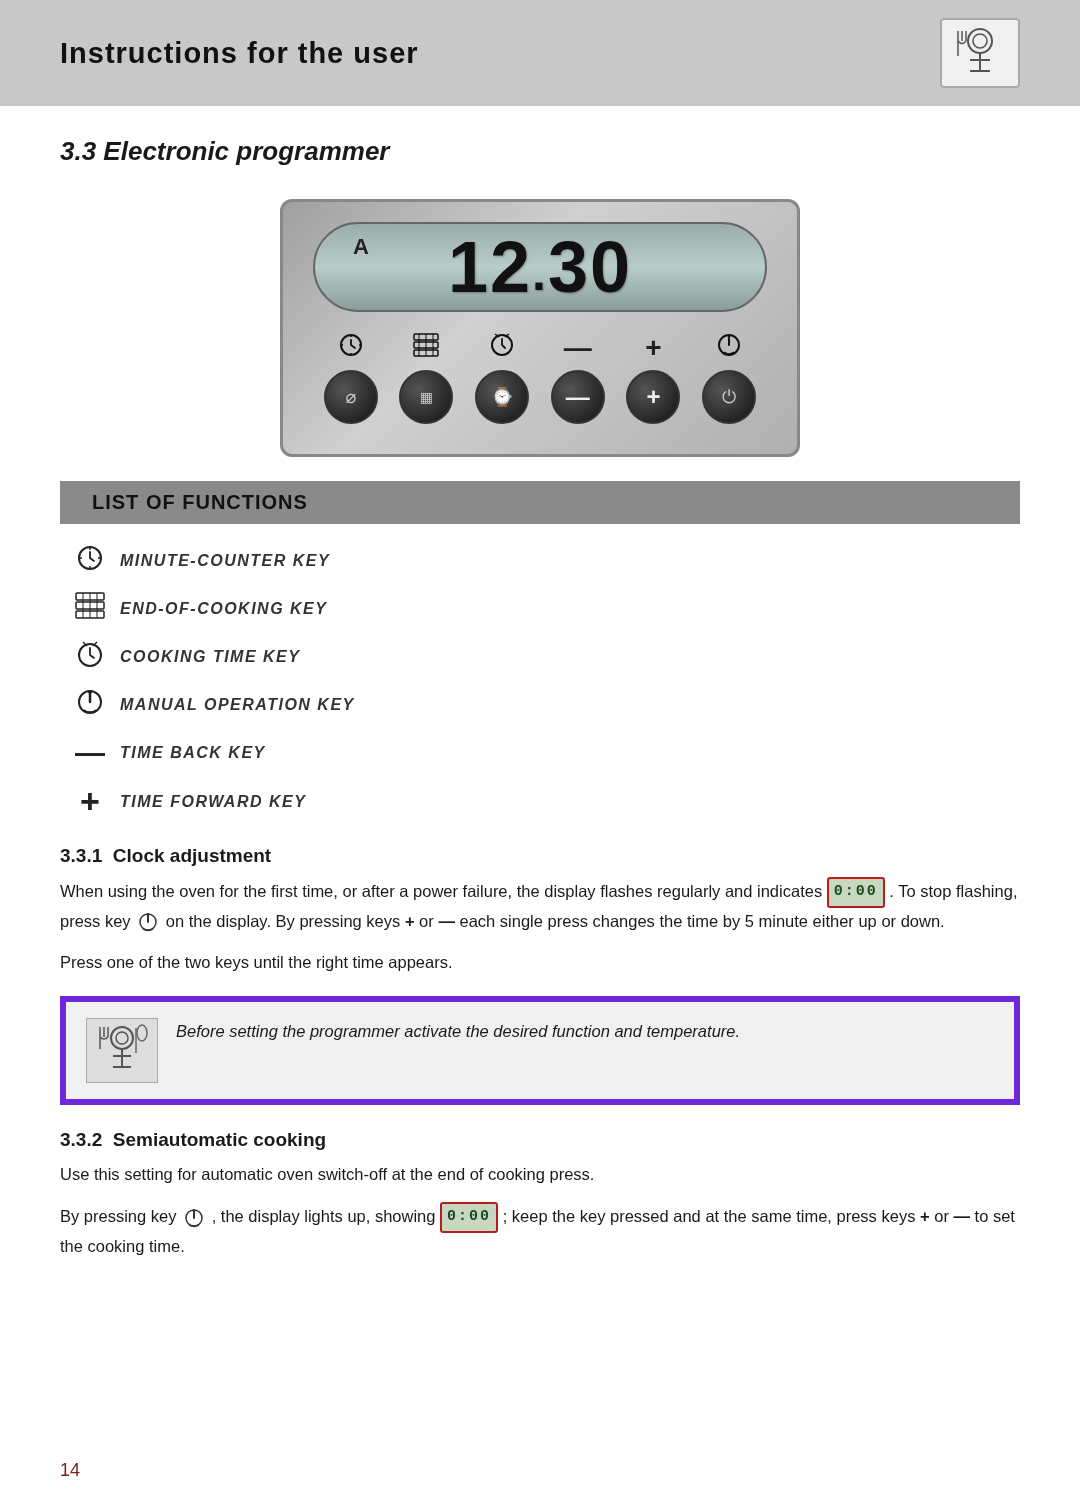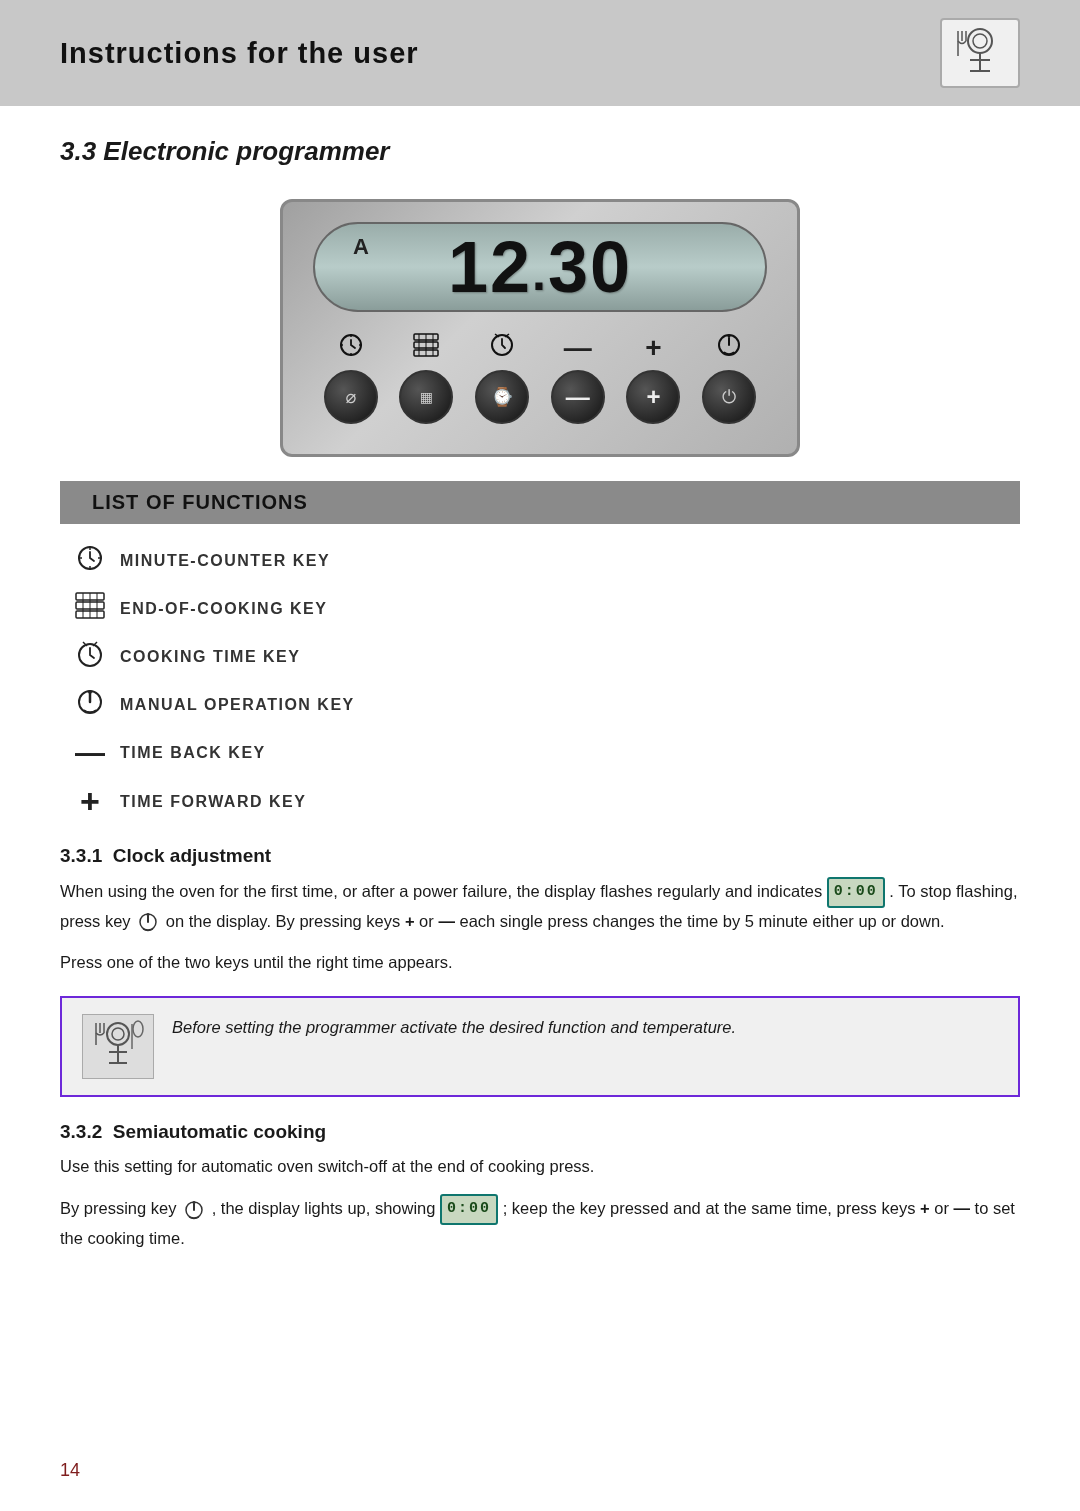--- a/index.html
+++ b/index.html
@@ -147,41 +147,42 @@
       text-align: center;
       flex-shrink: 0;
       color: #111;
     }
     .function-label {
       font-size: 16px;
       font-weight: 600;
       letter-spacing: 1.5px;
       color: #333;
       text-transform: uppercase;
+      font-style: italic;
     }
 
     
     .subsection-title {
       font-size: 19px;
       font-weight: 900;
       margin-bottom: 10px;
     }
     .body-text {
       font-size: 16.5px;
       line-height: 1.65;
       color: #1a1a1a;
       margin-bottom: 14px;
     }
 
     
     .note-box {
       display: flex;
       align-items: flex-start;
       background: #f0f0f0;
-      border: 2px solid #6d28d9;
+      border: 6px solid #6d28d9;
       padding: 16px 20px;
       margin: 20px 0 24px 0;
       gap: 18px;
     }
     .note-icon {
       width: 72px;
       height: 65px;
       flex-shrink: 0;
       font-size: 36px;
       display: flex;
@@ -205,21 +206,21 @@
       font-size: 18px;
       color: #7f1d1d;
     }
 
     
     .lcd {
       font-family: 'Courier New', monospace;
       font-weight: bold;
       font-size: 15px;
       background: #c8d8c0;
-      border: 2px solid #0f766e;
+      border: 2px solid #b91c1c;
       border-radius: 3px;
       padding: 1px 5px;
       letter-spacing: 2px;
       vertical-align: middle;
       color: #1a4a1a;
       display: inline-block;
     }
   </style>
 </head>
 <body>

